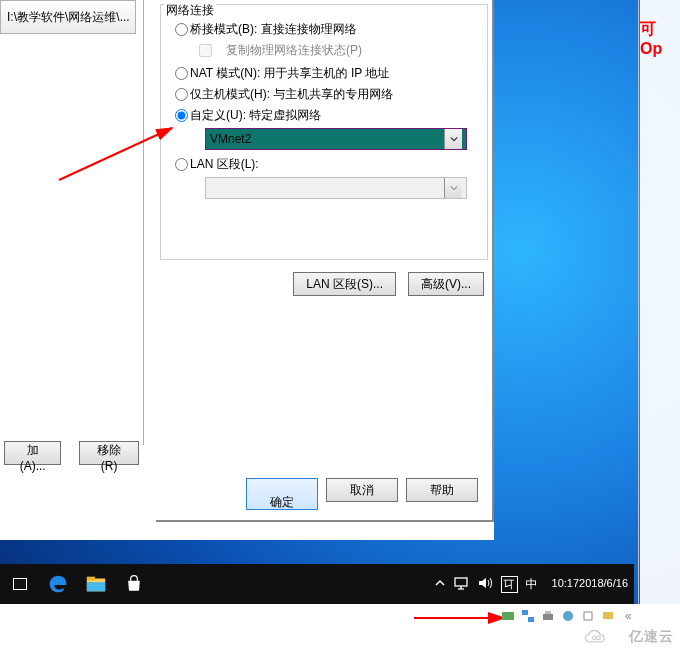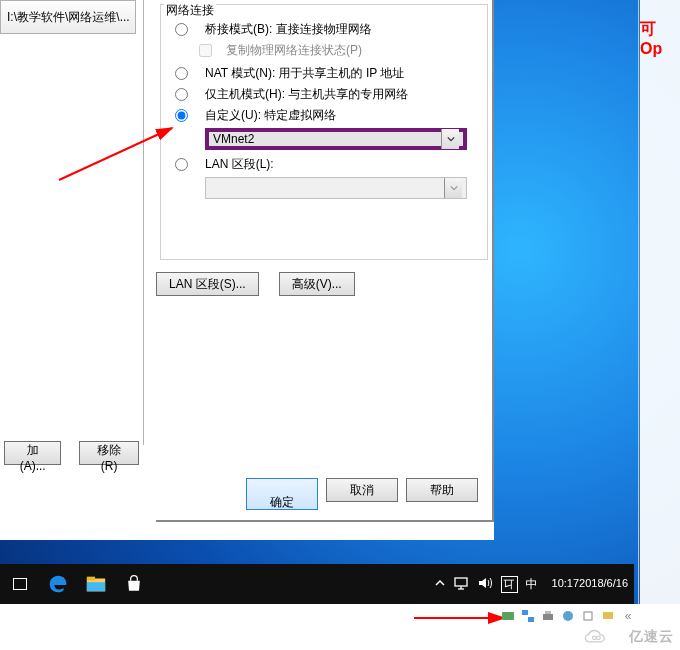--- a/index.html
+++ b/index.html
@@ -11,33 +11,33 @@
   .left-bottom-btns { position: absolute; left:0; bottom:0; display:flex; gap:18px; }
   .btn-small { height:24px; border:1px solid #707070; background:linear-gradient(#f5f5f5,#ddd); font-size:12px; padding: 0 12px; cursor:pointer; }
 
   
   .dialog { position: absolute; left: 156px; top: 0; width: 338px; height: 522px; background: #fff; border-right: 2px solid #888; border-bottom: 2px solid #888; }
 
   .groupbox { position:relative; margin: 4px 4px 0 4px; }
   .groupbox-title { font-size:12px; color:#000; position:absolute; top:-2px; left:4px; background:#fff; padding:0 2px; }
   .groupbox-body { border:1px solid #d0d0d0; padding: 12px 8px 42px 8px; min-height: 256px; }
 
-  .radio-row { display:flex; align-items:center; font-size:12px; color:#000; margin: 4px 0 4px 6px; gap:15px; }
+  .radio-row { display:flex; align-items:center; font-size:12px; color:#000; margin: 4px 0 4px 6px; gap:0; }
   .radio-row input[type=radio] { margin-right:2px; }
   .sub-check { display:flex; align-items:center; font-size:12px; color:#888; margin: 2px 0 6px 30px; gap:14px; }
   .sub-check input { width:13px; height:13px; }
 
   .dropdown { height:22px; border:1px solid #707070; background:#fff; font-size:12px; padding: 0 4px; display:flex; align-items:center; justify-content:space-between; }
-  .dropdown.selected { background: #e5e5e5; border:4px solid #701a75; }
+  .dropdown.selected { background: #0f766e; border:1px solid #701a75; }
   .dd-arrow-box { width:18px; height:20px; border-left:1px solid #909090; display:flex; align-items:center; justify-content:center; background:linear-gradient(#f5f5f5,#ddd); }
   .dd-arrow-box svg { width:8px; height:8px; }
   .dropdown.disabled { background:#f0f0f0; color:#888; border:1px solid #c0c0c0; }
   .dropdown-wrap { margin: 4px 12px 6px 36px; }
 
-  .below-group-btns { display:flex; justify-content:flex-start; gap:20px; padding: 12px 8px 0 0; }
+  .below-group-btns { display:flex; justify-content:flex-end; gap:12px; padding: 12px 8px 0 0; }
   .btn-std { height:24px; border:1px solid #707070; background:linear-gradient(#f5f5f5,#ddd); font-size:12px; padding:0 12px; cursor:pointer; min-width:72px; }
   .btn-primary { height:24px; border:1px solid #2a82da; background:linear-gradient(#e8f3ff,#cfe6ff); font-size:12px; padding:15px 12px; cursor:pointer; min-width:72px; }
 
   .dialog-actions { position:absolute; bottom:10px; right:14px; display:flex; gap:8px; }
 
   
   .desktop-bg { position:absolute; left:0; top:0; width:680px; height:606px; 
     background: radial-gradient(circle at 520px 250px, #2fb5ff 0%, #1c84e4 35%, #0a4eaf 70%, #06307a 100%); 
     z-index:-2; }
   .white-mask-top { position:absolute; left:0; top:0; width:494px; height:540px; background:#fff; z-index:-1; }

